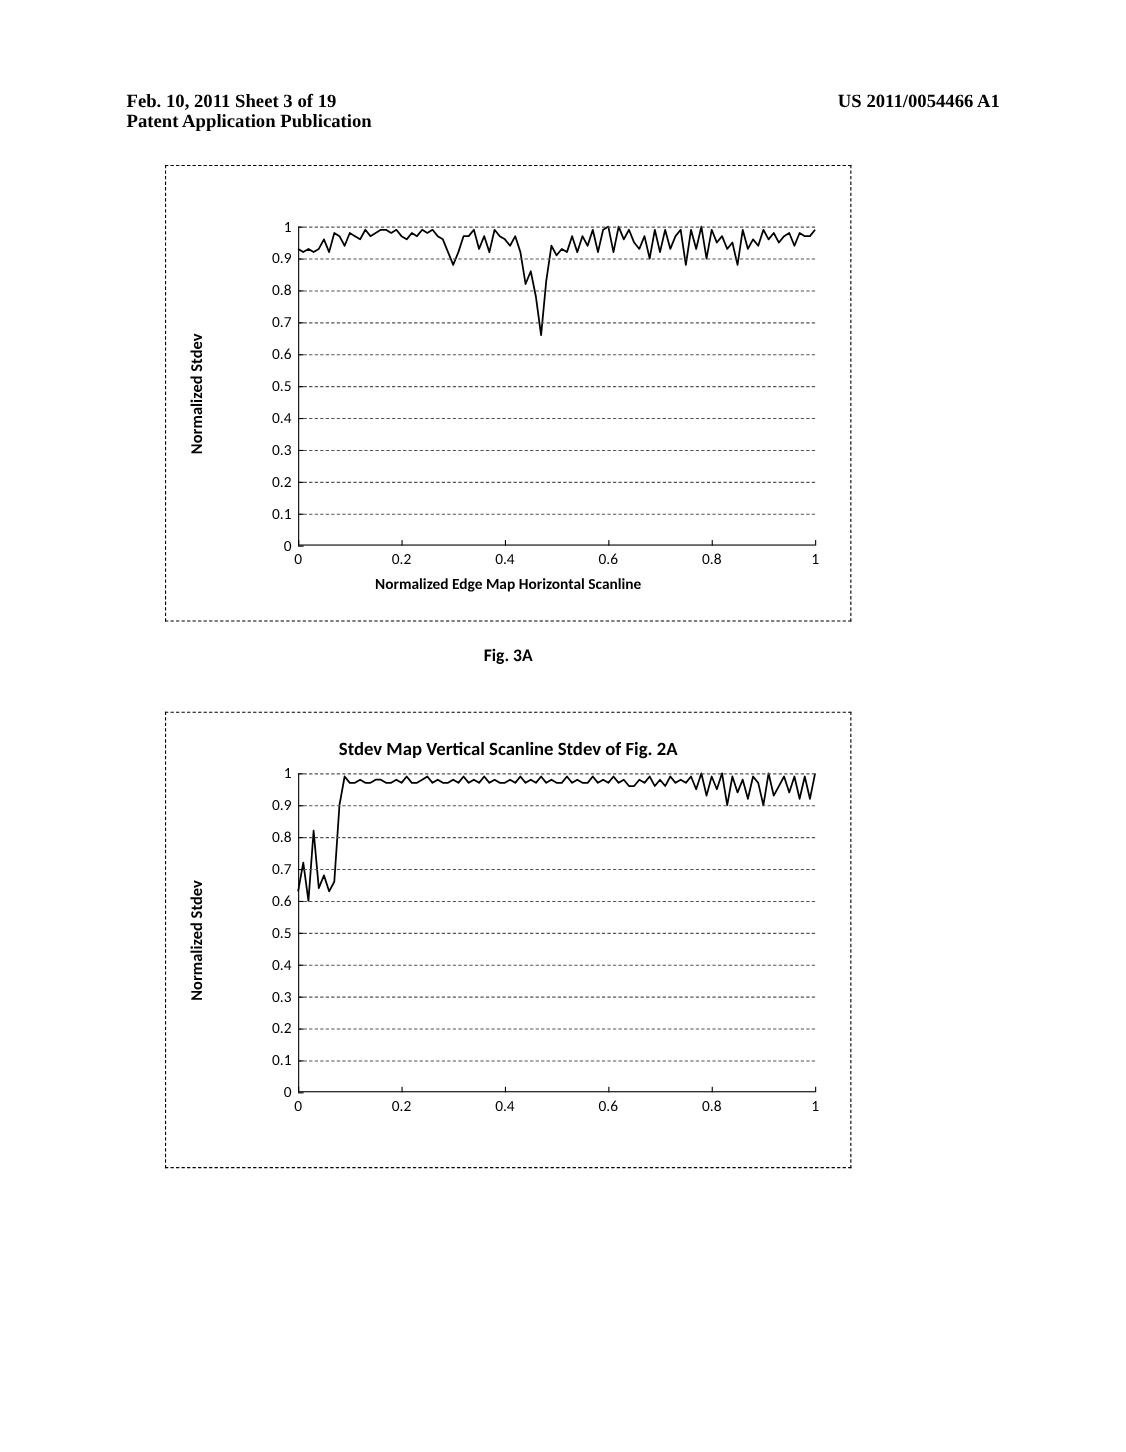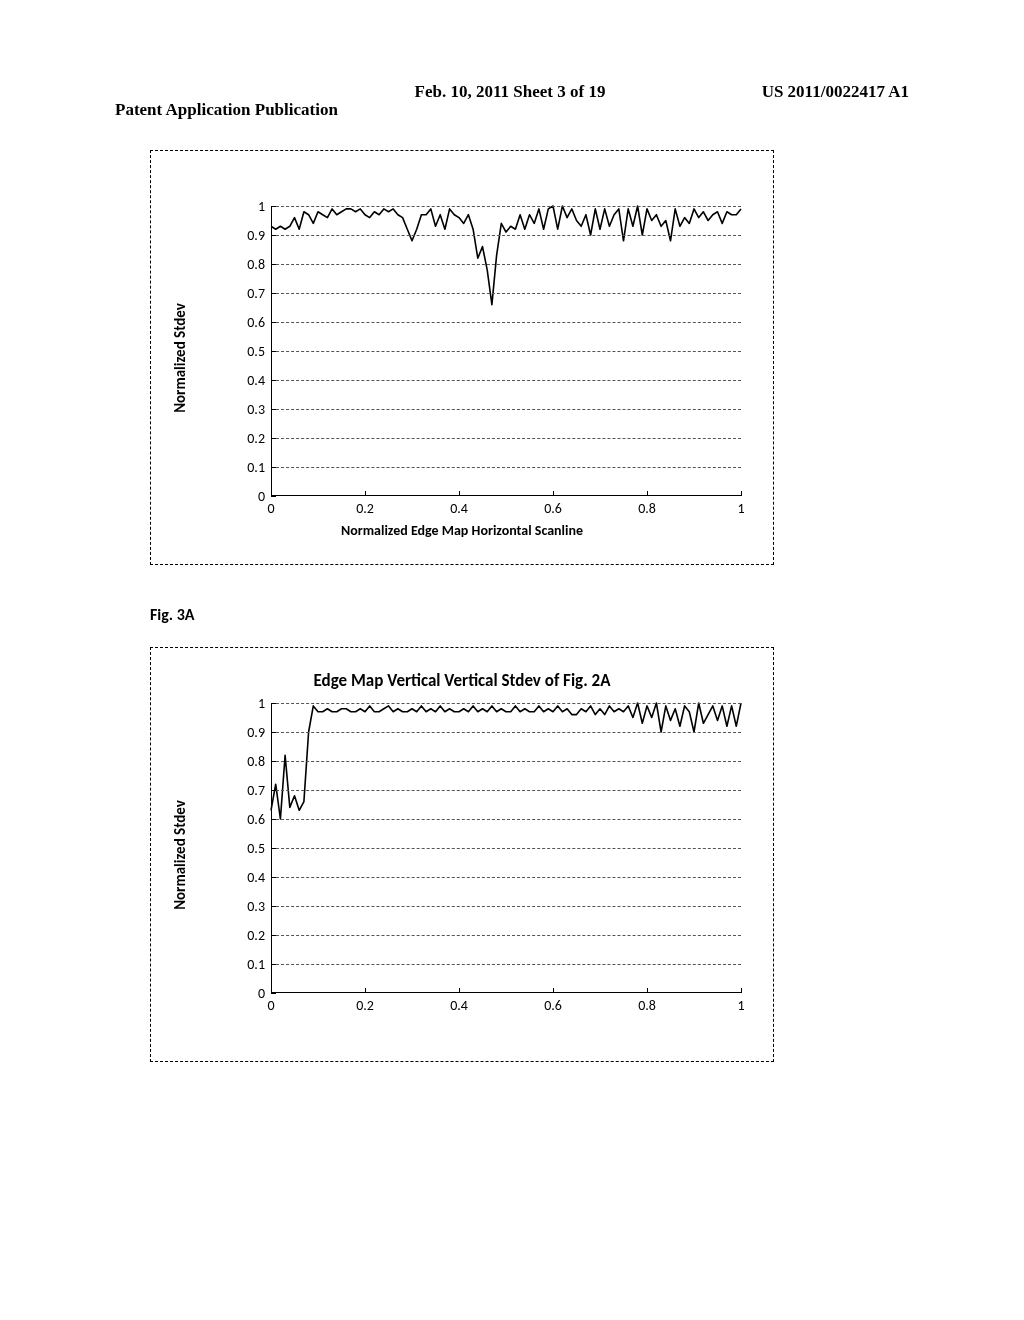--- a/index.html
+++ b/index.html
@@ -18,21 +18,21 @@
   .header {
     position: absolute;
     top: 82px;
     left: 115px;
     right: 115px;
     font-family: "Times New Roman", Times, serif;
     font-size: 17px;
     font-weight: bold;
   }
   .header .left { float: left; margin-top: 18px; }
-  .header .center { position: absolute; left: 0; right: 4px; text-align: center; }
+  .header .center { position: absolute; left: 0; right: 4px; }
   .header .right { float: right; }
 
   .figure-block {
     position: absolute;
     left: 150px;
   }
   .fig-a { top: 150px; }
   .fig-b { top: 647px; }
 
   .panel {
@@ -138,24 +138,25 @@
     position: absolute;
     left: 0; right: 0;
     bottom: 25px;
     text-align: center;
     font-family: Calibri, Arial, sans-serif;
     font-weight: bold;
     font-size: 14px;
   }
 
   .figure-caption {
+    text-align: center;
     font-family: Calibri, Arial, sans-serif;
     font-weight: bold;
     font-size: 16px;
-    margin-top: 40px;
+    margin-top: 22px;
   }
 
   svg.series {
     position: absolute;
     left: 0; top: 0;
     width: 100%;
     height: 100%;
     overflow: visible;
   }
   svg.series polyline {
@@ -165,21 +166,21 @@
     stroke-linejoin: round;
   }
 </style>
 </head>
 <body>
 <div class="page">
 
 <div class="header">
   <span class="left">Patent Application Publication</span>
   <span class="center">Feb. 10, 2011  Sheet 3 of 19</span>
-  <span class="right">US 2011/0022417 A1</span>
+  <span class="right">US 2011/0054466 A1</span>
 </div>
 
 <div class="figure-block fig-a">
   <div class="panel">
     <div class="ylabel">
           <span>Normalized Stdev</span>
         </div>
     <div class="plot" id="plot-a">
       <div class="axis-y"></div>
       <div class="axis-x"></div>
@@ -231,21 +232,21 @@
           <div class="xtick" style="left: 470px;"></div>
           <div class="xtick-label" style="left: 470px;">1</div>
         </div>
     <div class="xlabel">Normalized Edge Map Horizontal Scanline</div>
   </div>
   <div class="figure-caption">Fig. 3A</div>
 </div>
 
 <div class="figure-block fig-b">
   <div class="panel">
-    <div class="chart-title">Edge Map Vertical Vertical Stdev of Fig. 2A</div>
+    <div class="chart-title">Stdev Map Vertical Scanline Stdev of Fig. 2A</div>
     <div class="ylabel">
           <span>Normalized Stdev</span>
         </div>
     <div class="plot" id="plot-b">
       <div class="axis-y"></div>
       <div class="axis-x"></div>
       <svg class="series" viewBox="0 0 470 290" preserveAspectRatio="none">
         <polyline id="poly-b" points="0.00,107.30 4.70,81.20 9.40,116.00 14.10,52.20 18.80,104.40 23.50,92.80 28.20,107.30 32.90,98.60 37.60,29.00 42.30,2.90 47.00,8.70 51.70,8.70 56.40,5.80 61.10,8.70 65.80,8.70 70.50,5.80 75.20,5.80 79.90,8.70 84.60,8.70 89.30,5.80 94.00,8.70 98.70,2.90 103.40,8.70 108.10,8.70 112.80,5.80 117.50,2.90 122.20,8.70 126.90,5.80 131.60,8.70 136.30,8.70 141.00,5.80 145.70,8.70 150.40,2.90 155.10,8.70 159.80,5.80 164.50,8.70 169.20,2.90 173.90,8.70 178.60,5.80 183.30,8.70 188.00,8.70 192.70,5.80 197.40,8.70 202.10,2.90 206.80,8.70 211.50,5.80 216.20,8.70 220.90,2.90 225.60,8.70 230.30,5.80 235.00,8.70 239.70,8.70 244.40,2.90 249.10,8.70 253.80,5.80 258.50,8.70 263.20,8.70 267.90,2.90 272.60,8.70 277.30,5.80 282.00,8.70 286.70,2.90 291.40,8.70 296.10,5.80 300.80,11.60 305.50,11.60 310.20,5.80 314.90,8.70 319.60,2.90 324.30,11.60 329.00,5.80 333.70,11.60 338.40,2.90 343.10,8.70 347.80,5.80 352.50,8.70 357.20,2.90 361.90,14.50 366.60,0.00 371.30,20.30 376.00,2.90 380.70,14.50 385.40,0.00 390.10,29.00 394.80,2.90 399.50,17.40 404.20,5.80 408.90,23.20 413.60,2.90 418.30,8.70 423.00,29.00 427.70,0.00 432.40,20.30 437.10,11.60 441.80,2.90 446.50,17.40 451.20,2.90 455.90,23.20 460.60,2.90 465.30,23.20 470.00,0.00"></polyline>
       </svg>
     <div class="ytick" style="top: 290px;"></div>

